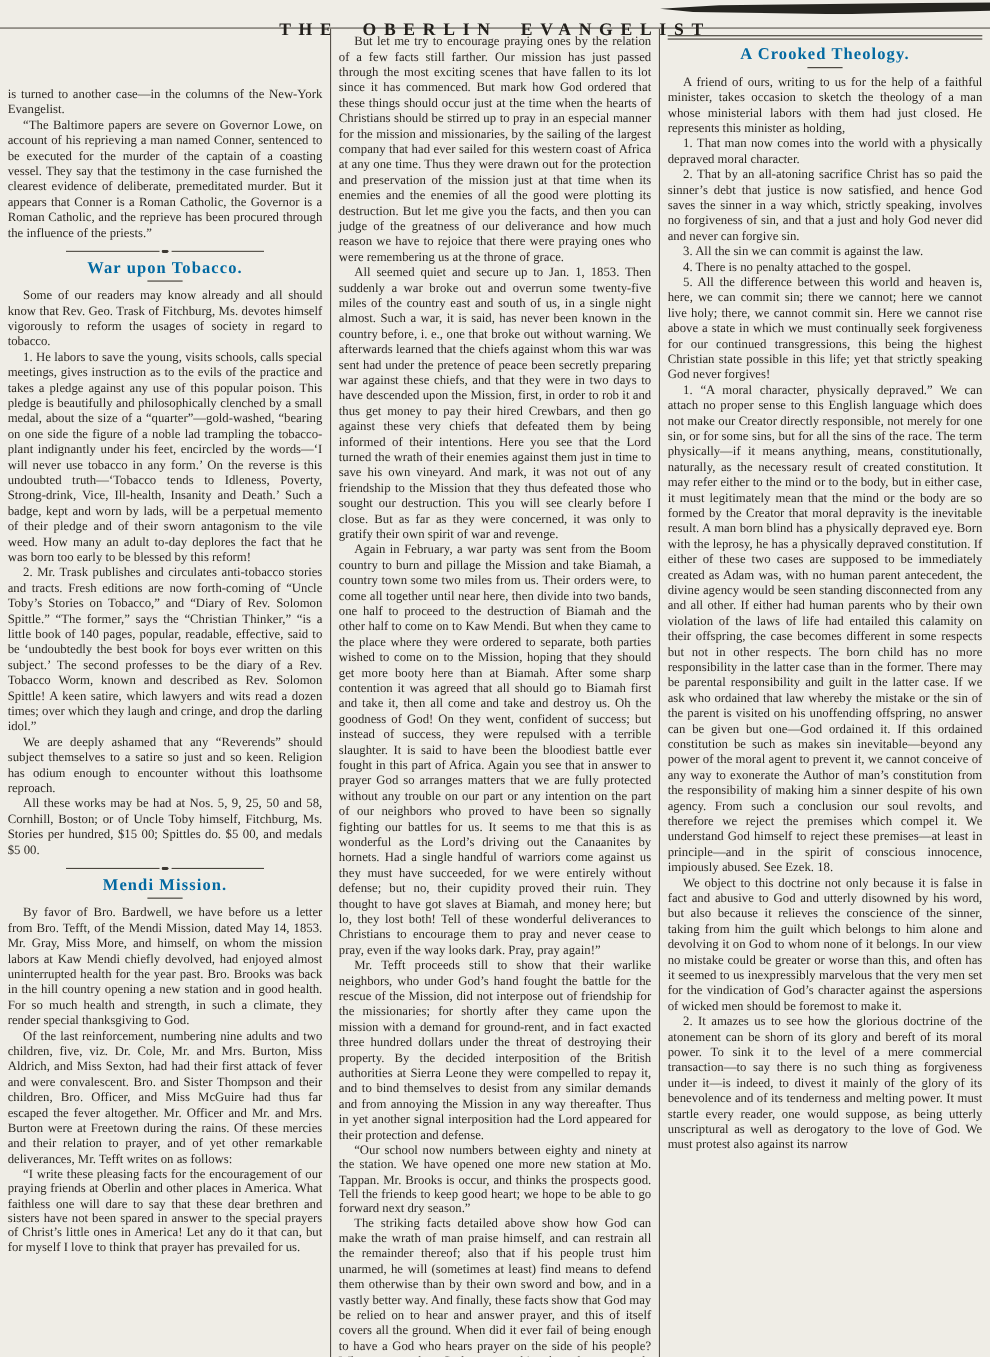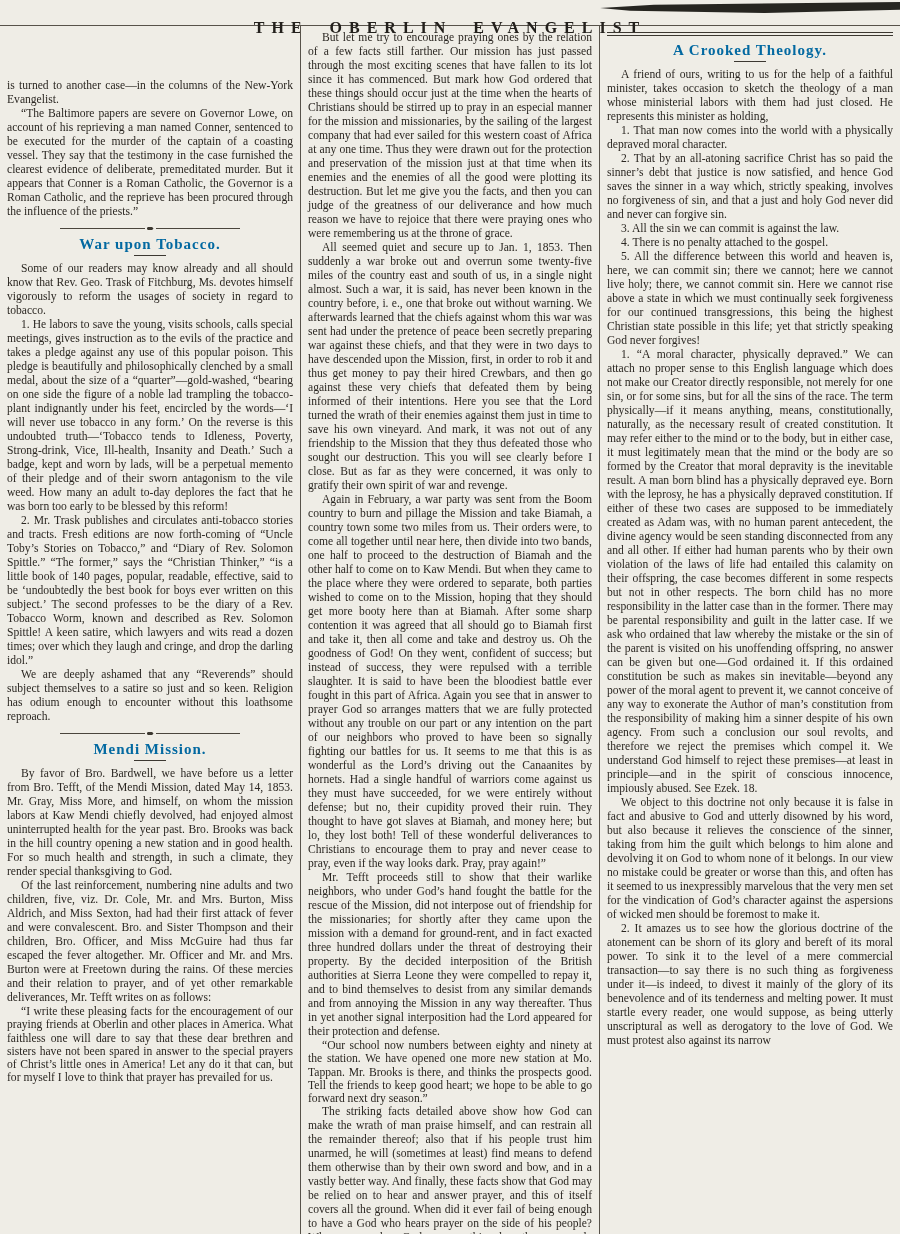--- a/index.html
+++ b/index.html
@@ -100,40 +100,41 @@
           <span class="dia"></span>
           <span class="line"></span>
       </div>
 
       <h2 class="art-head">War upon Tobacco.</h2>
       <div class="head-rule"></div>
       <p class="par">Some of our readers may know already and all should know that Rev. Geo. Trask of Fitchburg, Ms. devotes himself vigorously to reform the usages of society in regard to tobacco.</p>
       <p class="par">1. He labors to save the young, visits schools, calls special meetings, gives instruction as to the evils of the practice and takes a pledge against any use of this popular poison. This pledge is beautifully and philosophically clenched by a small medal, about the size of a “quarter”—gold-washed, “bearing on one side the figure of a noble lad trampling the tobacco-plant indignantly under his feet, encircled by the words—‘I will never use tobacco in any form.’ On the reverse is this undoubted truth—‘Tobacco tends to Idleness, Poverty, Strong-drink, Vice, Ill-health, Insanity and Death.’ Such a badge, kept and worn by lads, will be a perpetual memento of their pledge and of their sworn antagonism to the vile weed. How many an adult to-day deplores the fact that he was born too early to be blessed by this reform!</p>
       <p class="par">2. Mr. Trask publishes and circulates anti-tobacco stories and tracts. Fresh editions are now forth-coming of “Uncle Toby’s Stories on Tobacco,” and “Diary of Rev. Solomon Spittle.” “The former,” says the “Christian Thinker,” “is a little book of 140 pages, popular, readable, effective, said to be ‘undoubtedly the best book for boys ever written on this subject.’ The second professes to be the diary of a Rev. Tobacco Worm, known and described as Rev. Solomon Spittle! A keen satire, which lawyers and wits read a dozen times; over which they laugh and cringe, and drop the darling idol.”</p>
       <p class="par">We are deeply ashamed that any “Reverends” should subject themselves to a satire so just and so keen. Religion has odium enough to encounter without this loathsome reproach.</p>
+      <p class="par">All these works may be had at Nos. 5, 9, 25, 50 and 58, Cornhill, Boston; or of Uncle Toby himself, Fitchburg, Ms. Stories per hundred, $15 00; Spittles do. $5 00, and medals $5 00.</p>
 
       <div class="orn">
         <span class="line"></span>
           <span class="dia"></span>
           <span class="line"></span>
       </div>
 
       <h2 class="art-head">Mendi Mission.</h2>
       <div class="head-rule"></div>
       <p class="par">By favor of Bro. Bardwell, we have before us a letter from Bro. Tefft, of the Mendi Mission, dated May 14, 1853. Mr. Gray, Miss More, and himself, on whom the mission labors at Kaw Mendi chiefly devolved, had enjoyed almost uninterrupted health for the year past. Bro. Brooks was back in the hill country opening a new station and in good health. For so much health and strength, in such a climate, they render special thanksgiving to God.</p>
       <p class="par">Of the last reinforcement, numbering nine adults and two children, five, viz. Dr. Cole, Mr. and Mrs. Burton, Miss Aldrich, and Miss Sexton, had had their first attack of fever and were convalescent. Bro. and Sister Thompson and their children, Bro. Officer, and Miss McGuire had thus far escaped the fever altogether. Mr. Officer and Mr. and Mrs. Burton were at Freetown during the rains. Of these mercies and their relation to prayer, and of yet other remarkable deliverances, Mr. Tefft writes on as follows:</p>
       <p class="par tight">“I write these pleasing facts for the encouragement of our praying friends at Oberlin and other places in America. What faithless one will dare to say that these dear brethren and sisters have not been spared in answer to the special prayers of Christ’s little ones in America! Let any do it that can, but for myself I love to think that prayer has prevailed for us.</p>
     </section>
 
     <section class="col col-mid">
       <p class="par">But let me try to encourage praying ones by the relation of a few facts still farther. Our mission has just passed through the most exciting scenes that have fallen to its lot since it has commenced. But mark how God ordered that these things should occur just at the time when the hearts of Christians should be stirred up to pray in an especial manner for the mission and missionaries, by the sailing of the largest company that had ever sailed for this western coast of Africa at any one time. Thus they were drawn out for the protection and preservation of the mission just at that time when its enemies and the enemies of all the good were plotting its destruction. But let me give you the facts, and then you can judge of the greatness of our deliverance and how much reason we have to rejoice that there were praying ones who were remembering us at the throne of grace.</p>
       <p class="par">All seemed quiet and secure up to Jan. 1, 1853. Then suddenly a war broke out and overrun some twenty-five miles of the country east and south of us, in a single night almost. Such a war, it is said, has never been known in the country before, i. e., one that broke out without warning. We afterwards learned that the chiefs against whom this war was sent had under the pretence of peace been secretly preparing war against these chiefs, and that they were in two days to have descended upon the Mission, first, in order to rob it and thus get money to pay their hired Crewbars, and then go against these very chiefs that defeated them by being informed of their intentions. Here you see that the Lord turned the wrath of their enemies against them just in time to save his own vineyard. And mark, it was not out of any friendship to the Mission that they thus defeated those who sought our destruction. This you will see clearly before I close. But as far as they were concerned, it was only to gratify their own spirit of war and revenge.</p>
       <p class="par">Again in February, a war party was sent from the Boom country to burn and pillage the Mission and take Biamah, a country town some two miles from us. Their orders were, to come all together until near here, then divide into two bands, one half to proceed to the destruction of Biamah and the other half to come on to Kaw Mendi. But when they came to the place where they were ordered to separate, both parties wished to come on to the Mission, hoping that they should get more booty here than at Biamah. After some sharp contention it was agreed that all should go to Biamah first and take it, then all come and take and destroy us. Oh the goodness of God! On they went, confident of success; but instead of success, they were repulsed with a terrible slaughter. It is said to have been the bloodiest battle ever fought in this part of Africa. Again you see that in answer to prayer God so arranges matters that we are fully protected without any trouble on our part or any intention on the part of our neighbors who proved to have been so signally fighting our battles for us. It seems to me that this is as wonderful as the Lord’s driving out the Canaanites by hornets. Had a single handful of warriors come against us they must have succeeded, for we were entirely without defense; but no, their cupidity proved their ruin. They thought to have got slaves at Biamah, and money here; but lo, they lost both! Tell of these wonderful deliverances to Christians to encourage them to pray and never cease to pray, even if the way looks dark. Pray, pray again!”</p>
       <p class="par">Mr. Tefft proceeds still to show that their warlike neighbors, who under God’s hand fought the battle for the rescue of the Mission, did not interpose out of friendship for the missionaries; for shortly after they came upon the mission with a demand for ground-rent, and in fact exacted three hundred dollars under the threat of destroying their property. By the decided interposition of the British authorities at Sierra Leone they were compelled to repay it, and to bind themselves to desist from any similar demands and from annoying the Mission in any way thereafter. Thus in yet another signal interposition had the Lord appeared for their protection and defense.</p>
-      <p class="par tight">“Our school now numbers between eighty and ninety at the station. We have opened one more new station at Mo. Tappan. Mr. Brooks is there, and thinks the prospects good. Tell the friends to keep good heart; we hope to be able to go forward next dry season.”</p>
+      <p class="par tight">“Our school now numbers between eighty and ninety at the station. We have opened one more new station at Mo. Tappan. Mr. Brooks is occur, and thinks the prospects good. Tell the friends to keep good heart; we hope to be able to go forward next dry season.”</p>
       <p class="par">The striking facts detailed above show how God can make the wrath of man praise himself, and can restrain all the remainder thereof; also that if his people trust him unarmed, he will (sometimes at least) find means to defend them otherwise than by their own sword and bow, and in a vastly better way. And finally, these facts show that God may be relied on to hear and answer prayer, and this of itself covers all the ground. When did it ever fail of being enough to have a God who hears prayer on the side of his people? When was such a God ever anything less than an ample refuge for his trusting children?</p>
     </section>
 
     <section class="col">
       <div class="col3-toprule"></div>
       <h2 class="art-head">A Crooked Theology.</h2>
       <div class="head-rule"></div>
       <p class="par">A friend of ours, writing to us for the help of a faithful minister, takes occasion to sketch the theology of a man whose ministerial labors with them had just closed. He represents this minister as holding,</p>
       <p class="par">1. That man now comes into the world with a physically depraved moral character.</p>
       <p class="par">2. That by an all-atoning sacrifice Christ has so paid the sinner’s debt that justice is now satisfied, and hence God saves the sinner in a way which, strictly speaking, involves no forgiveness of sin, and that a just and holy God never did and never can forgive sin.</p>

